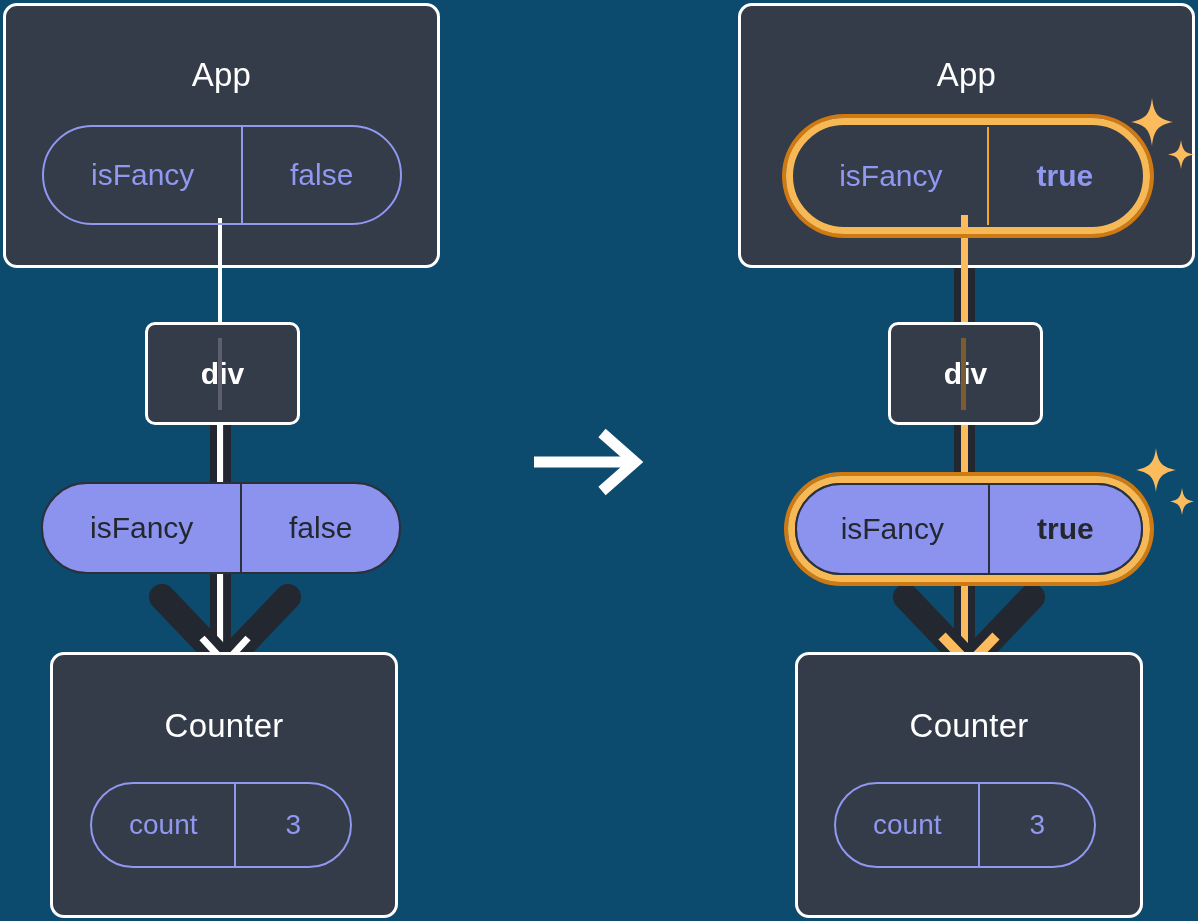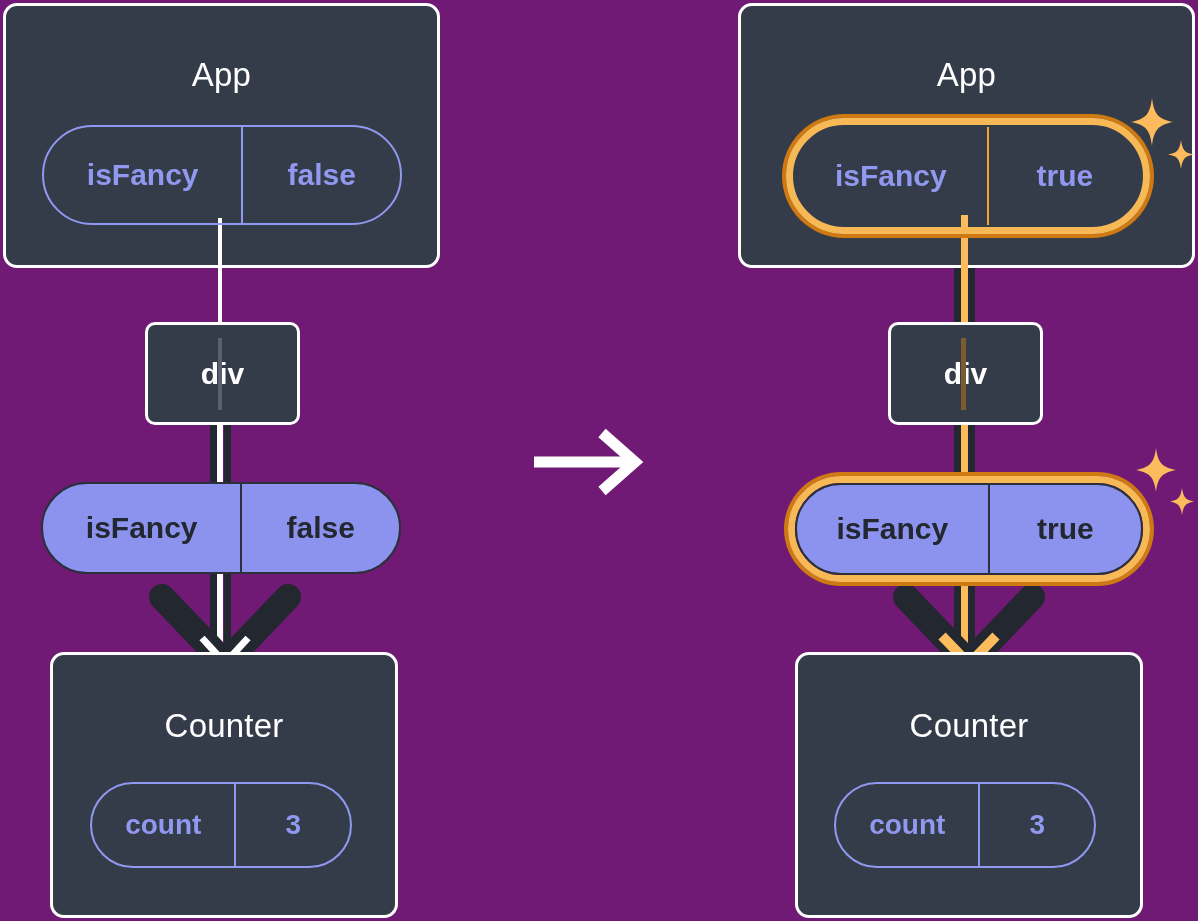--- a/index.html
+++ b/index.html
@@ -10,21 +10,21 @@
   body {
     width: 1198px;
     height: 921px;
     font-family: "Liberation Sans", sans-serif;
     overflow: hidden;
   }
   #stage {
     position: relative;
     width: 1198px;
     height: 921px;
-    background: #701a75;
+    background: #0c4a6e;
   }
 
   
   .cbox {
     position: absolute;
     background: #343b49;
     border: 3px solid #ffffff;
     border-radius: 14px;
     box-sizing: border-box;
     z-index: 5;
@@ -70,21 +70,20 @@
   .pill-solid {
     border: 2px solid #2b303b;
     border-radius: 999px;
     background: #8c93ee;
   }
   .pill-key, .pill-val {
     display: flex;
     align-items: center;
     justify-content: center;
     box-sizing: border-box;
-    font-weight: bold;
   }
   .pill-outline .pill-key {
     flex: 0 0 56%;
     color: #9098f0;
     border-right: 2px solid #9098f0;
     border-radius: 999px 0 0 999px;
   }
   .pill-outline .pill-val {
     flex: 1 1 auto;
     color: #9098f0;

